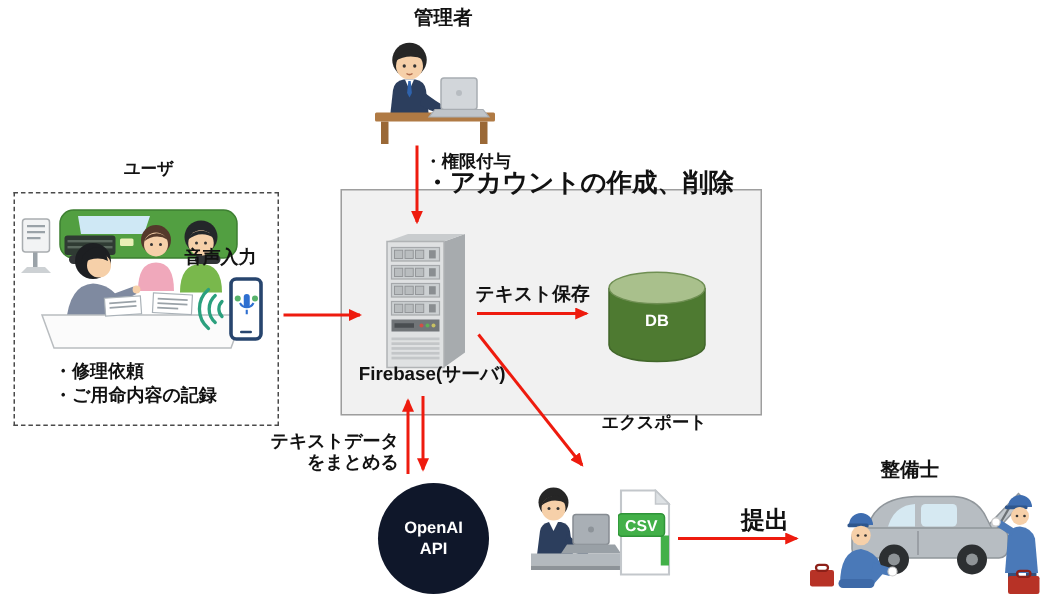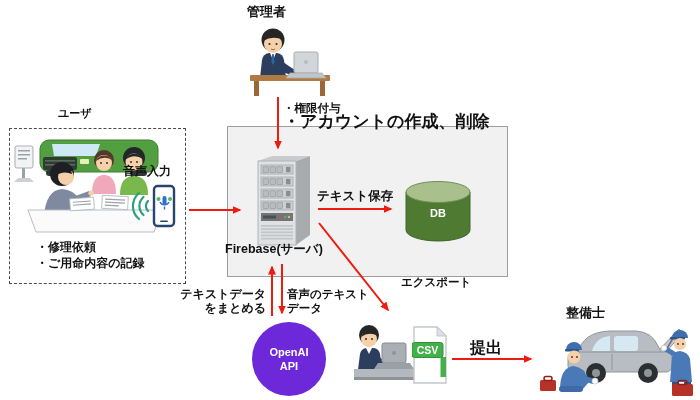--- a/index.html
+++ b/index.html
@@ -1,36 +1,36 @@
 <!DOCTYPE html>
 <html><head>
 <meta charset="utf-8">
 <style>
   html,body{margin:0;padding:0;background:#fff;}
   .stage{
     position:relative;width:700px;height:400px;background:#fff;overflow:hidden;
     font-family:"Liberation Sans","DejaVu Sans",sans-serif;color:#111;
   }
   .lbl{position:absolute;font-weight:bold;white-space:nowrap;color:#121212;line-height:1.15;}
-  .ctr{text-align:left;}
+  .ctr{text-align:right;}
   .rt{text-align:right;}
   .panel{
     position:absolute;left:227px;top:126px;width:281px;height:151px;
     background:#f1f1f1;border:1.5px solid #9e9e9e;box-sizing:border-box;z-index:1;
   }
   .userbox{
     position:absolute;left:9px;top:128px;width:177px;height:156px;
     background:#ffffff;border:1px dashed #4a4a4a;box-sizing:border-box;z-index:1;
   }
   .ill{position:absolute;z-index:3;}
   .lbl{z-index:4;}
   .arrows{position:absolute;left:0;top:0;z-index:6;pointer-events:none;}
   .openai{
     position:absolute;left:252px;top:322px;width:74px;height:74px;border-radius:50%;
-    background:#6d28d9;z-index:3;display:flex;flex-direction:column;align-items:center;justify-content:center;
+    background:#0f172a;z-index:3;display:flex;flex-direction:column;align-items:center;justify-content:center;
     color:#fff;font-weight:bold;font-size:11px;line-height:1.3;
   }
 </style>
 </head>
 <body>
 
 <div class="stage">
 
   <div class="panel"></div>
 
@@ -44,24 +44,20 @@
   <div class="lbl" style="left:123px;top:165px;font-size:12px;">音声入力</div>
   <div class="lbl" style="left:36px;top:241px;font-size:12px;">・修理依頼</div>
   <div class="lbl" style="left:36px;top:257px;font-size:12px;">・ご用命内容の記録</div>
 
   <div class="lbl ctr" style="left:225px;top:242px;width:112px;font-size:12.5px;">Firebase(サーバ)</div>
   <div class="lbl" style="left:317px;top:189px;font-size:12.5px;">テキスト保存</div>
 
   <div class="lbl rt" style="left:178px;top:288px;width:88px;font-size:12px;line-height:13.5px;">
     <div>テキストデータ</div>
     <div>をまとめる</div>
-  </div>
-  <div class="lbl" style="left:287px;top:288px;font-size:11.5px;line-height:13.5px;">
-    <div>音声のテキスト</div>
-    <div>データ</div>
   </div>
 
   <div class="lbl" style="left:377px;top:276px;font-size:11.5px;margin-left:24px;">エクスポート</div>
 
   <div class="lbl ctr" style="left:470px;top:339px;width:56px;font-size:16px;">提出</div>
   <div class="lbl ctr" style="left:566px;top:306px;width:60px;font-size:13px;">整備士</div>
 
   <svg class="ill" style="left:246px;top:24px;" width="88" height="74" viewBox="0 0 88 74">
     <circle cx="27" cy="16" r="11.5" fill="#262626"></circle>
     <circle cx="27" cy="20" r="9" fill="#f6d0a9"></circle>

